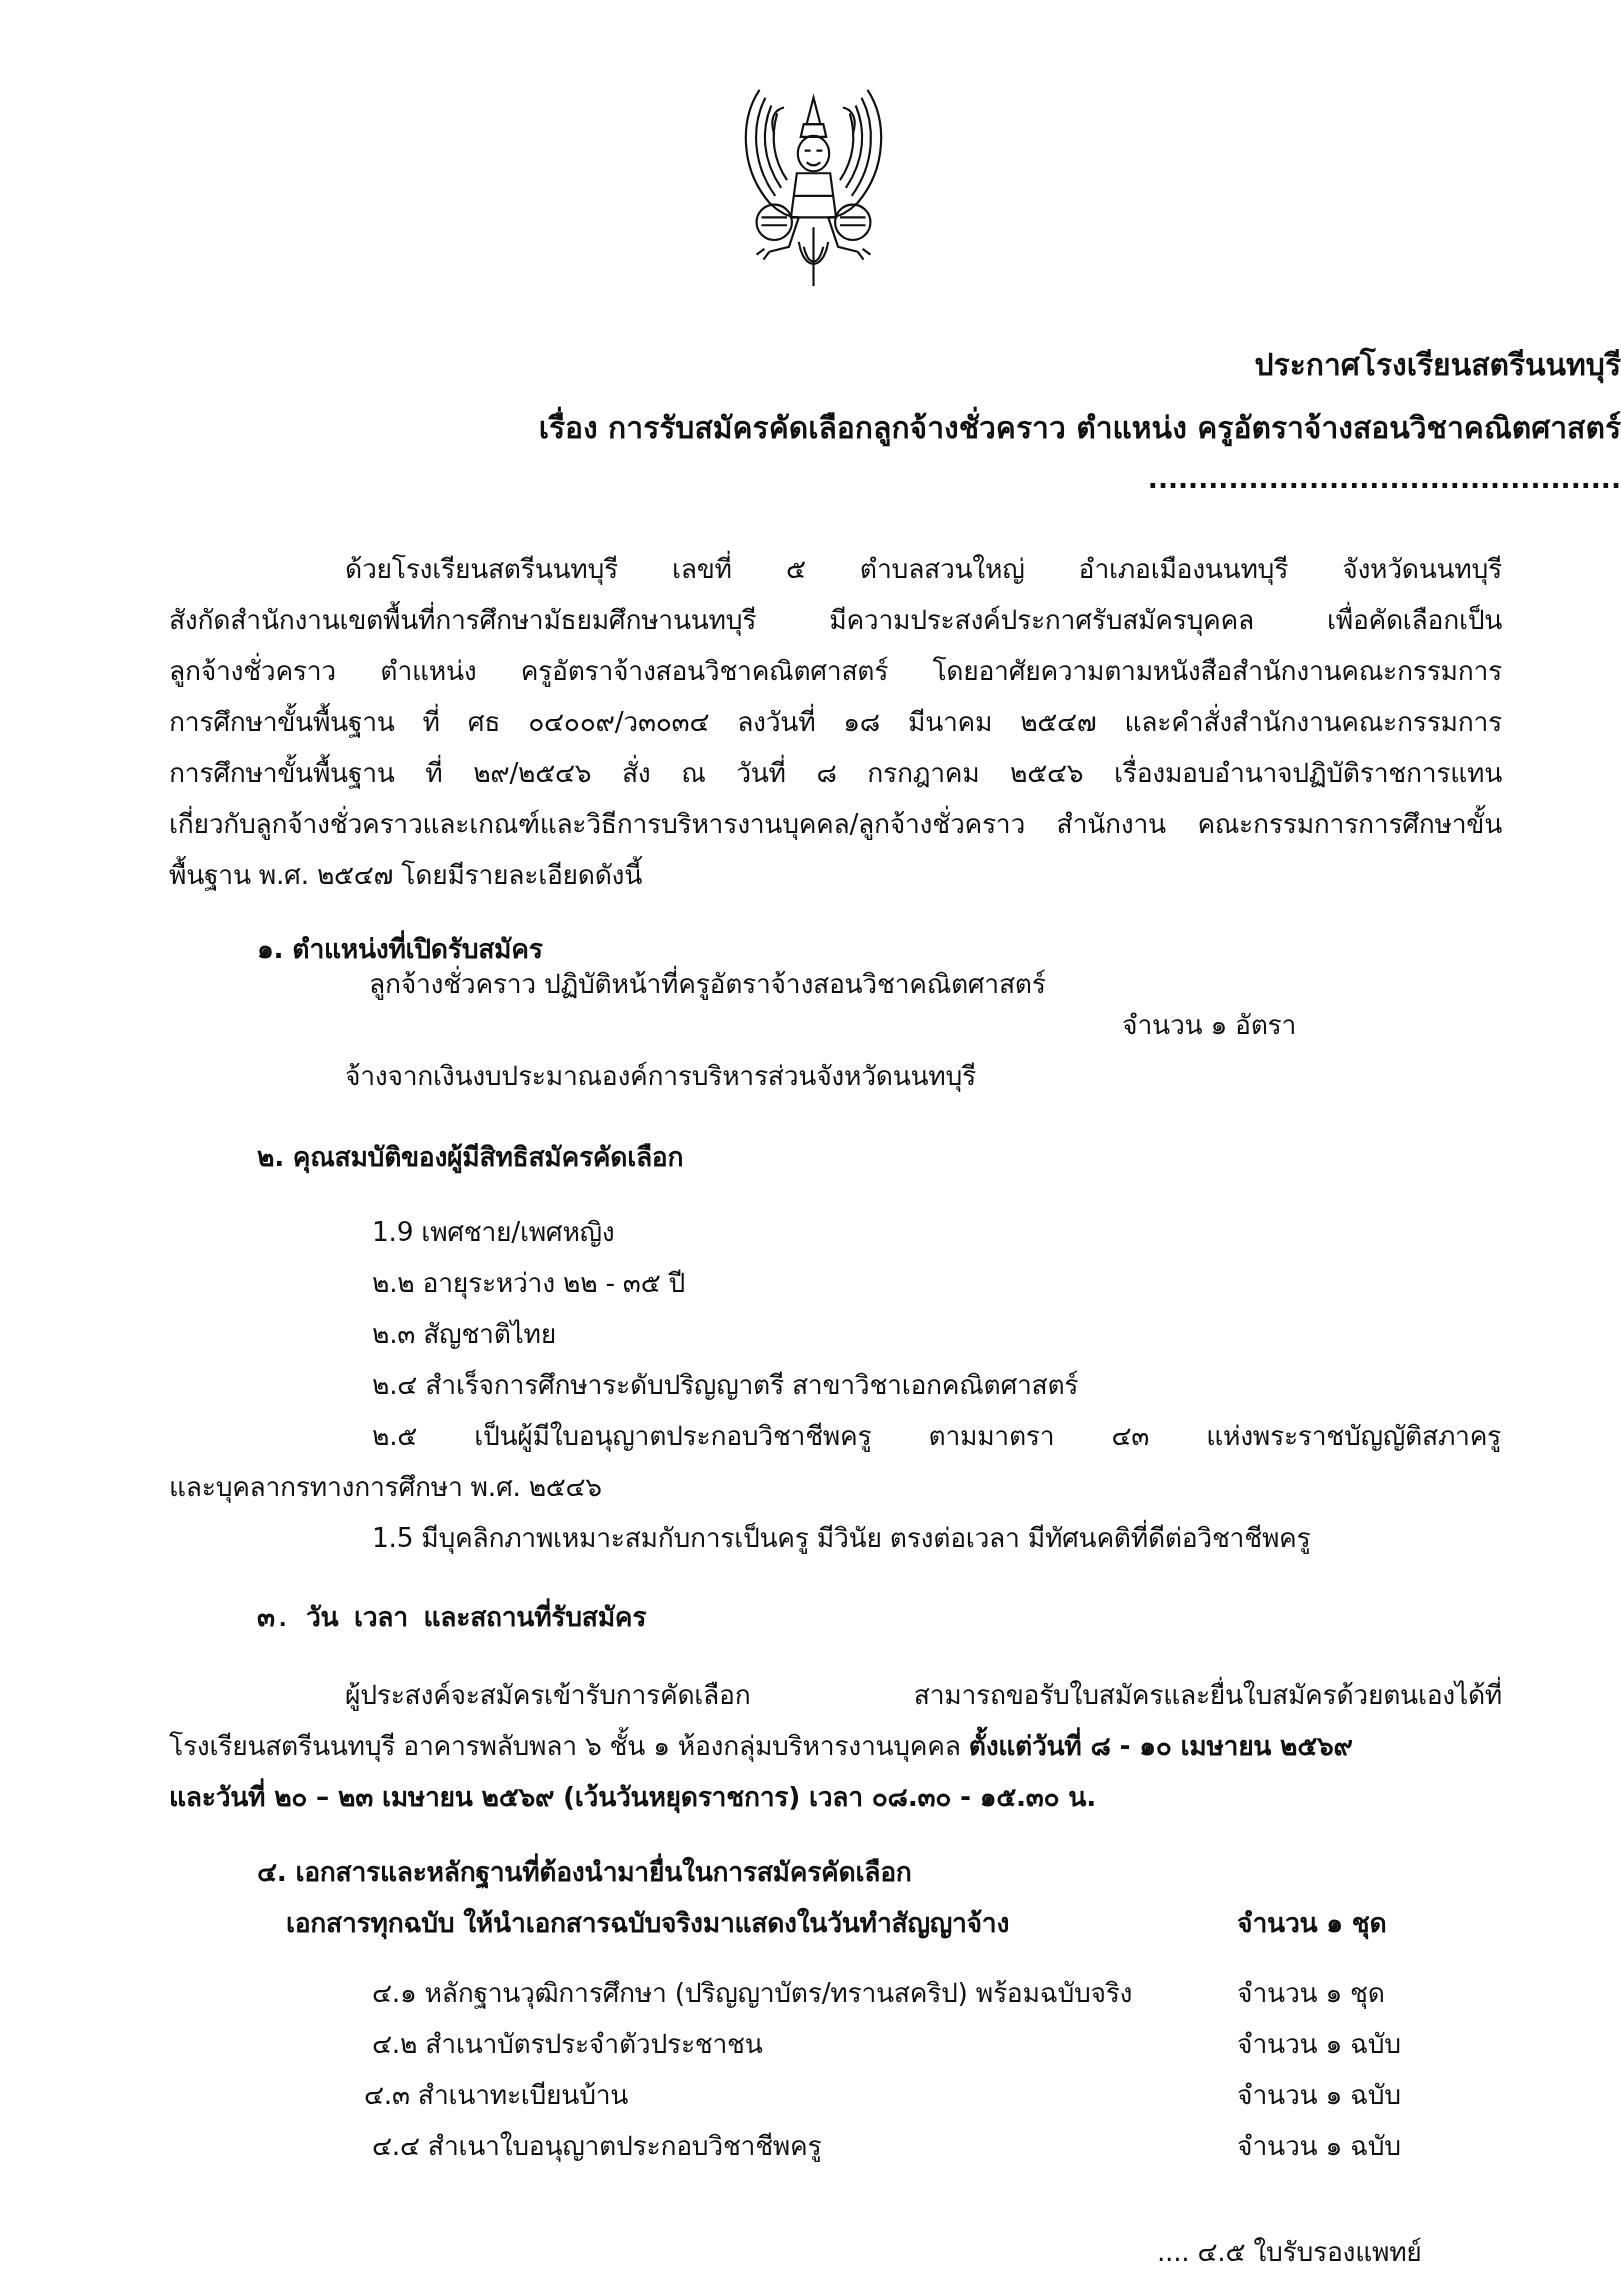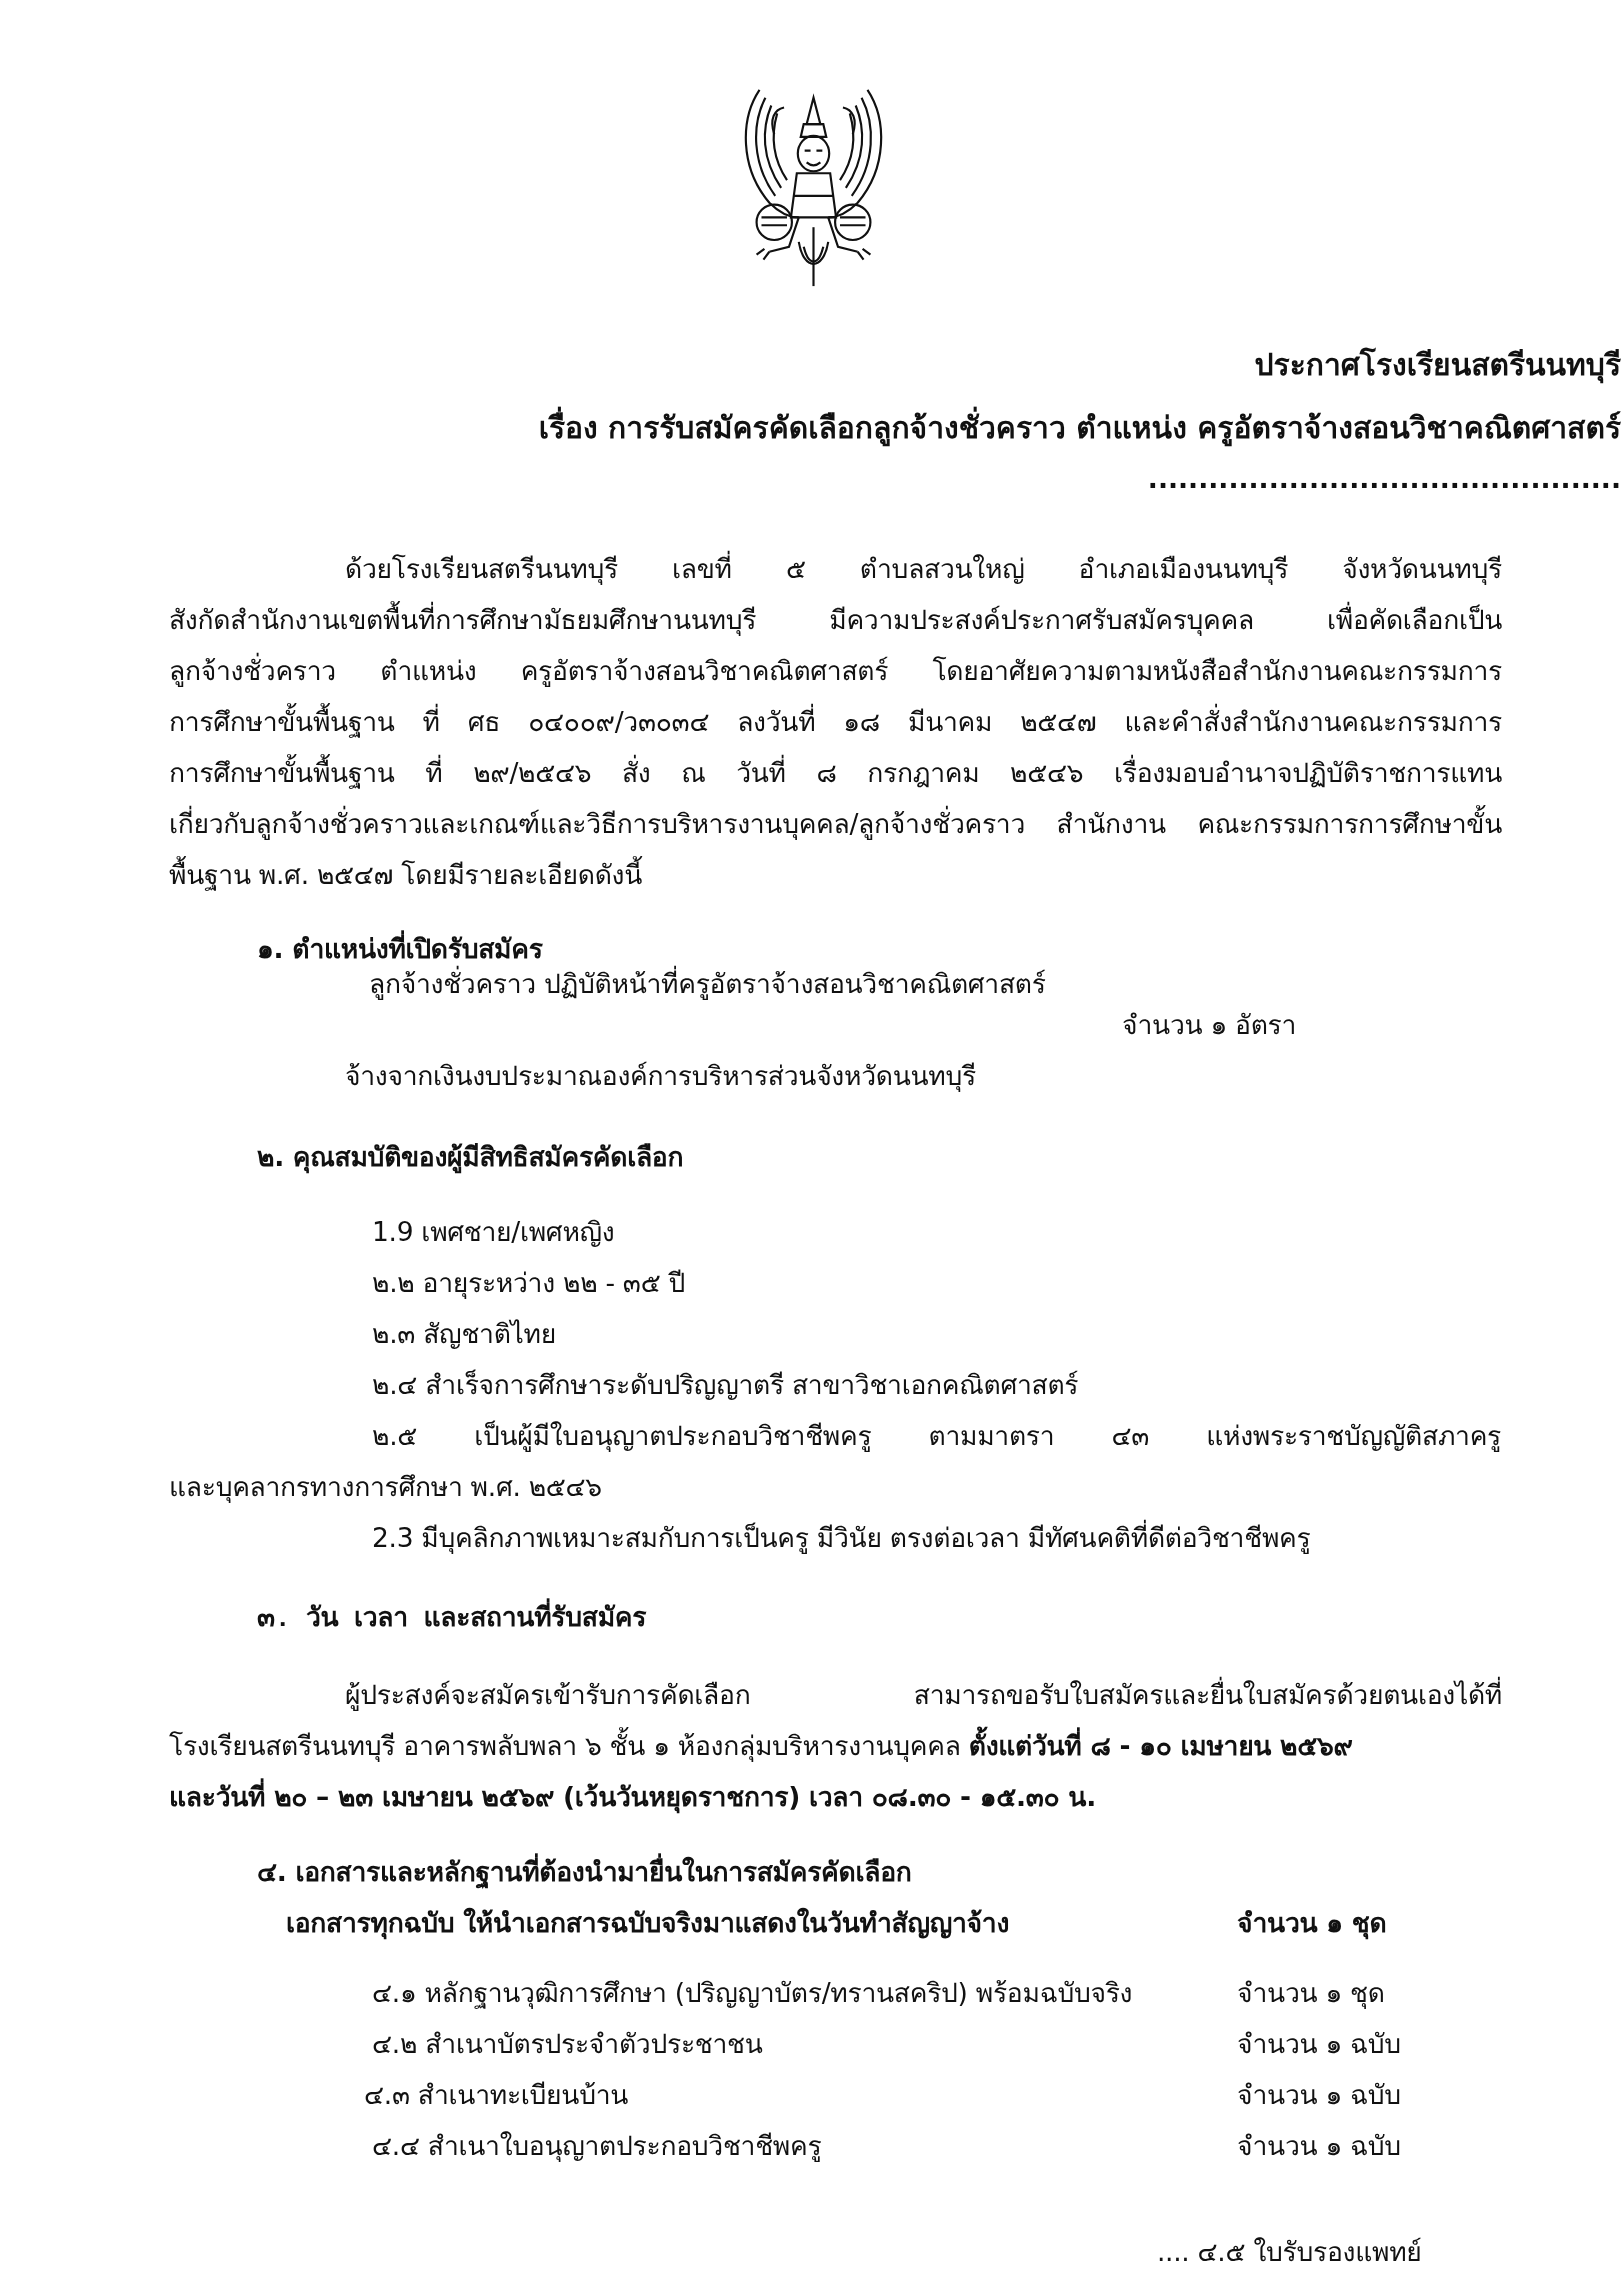--- a/index.html
+++ b/index.html
@@ -80,21 +80,21 @@
 </div>
 
 <div>
   <div class="abs t b" style="left:257px; top:1137px;">๒.  คุณสมบัติของผู้มีสิทธิสมัครคัดเลือก</div>
   <div class="abs t" style="left:372px; top:1212px;">1.9  เพศชาย/เพศหญิง</div>
   <div class="abs t" style="left:372px; top:1263px;">๒.๒  อายุระหว่าง  ๒๒ - ๓๕  ปี</div>
   <div class="abs t" style="left:372px; top:1314px;">๒.๓  สัญชาติไทย</div>
   <div class="abs t" style="left:372px; top:1365px;">๒.๔  สำเร็จการศึกษาระดับปริญญาตรี  สาขาวิชาเอกคณิตศาสตร์</div>
   <div class="abs t just" style="left:372px; width:1129px; top:1416px;">๒.๕  เป็นผู้มีใบอนุญาตประกอบวิชาชีพครู ตามมาตรา ๔๓ แห่งพระราชบัญญัติสภาครู</div>
   <div class="abs t" style="left:169px; top:1467px;">และบุคลากรทางการศึกษา พ.ศ. ๒๕๔๖</div>
-  <div class="abs t" style="left:372px; top:1518px;">2.3  มีบุคลิกภาพเหมาะสมกับการเป็นครู  มีวินัย  ตรงต่อเวลา มีทัศนคติที่ดีต่อวิชาชีพครู</div>
+  <div class="abs t" style="left:372px; top:1518px;">1.5  มีบุคลิกภาพเหมาะสมกับการเป็นครู  มีวินัย  ตรงต่อเวลา มีทัศนคติที่ดีต่อวิชาชีพครู</div>
 </div>
 
 <div>
   <div class="abs t b" style="left:257px; top:1600px;font-family:Liberation Mono, monospace;">๓.  วัน  เวลา  และสถานที่รับสมัคร</div>
   <div class="abs t just" style="left:345px; width:1157px; top:1675px;">ผู้ประสงค์จะสมัครเข้ารับการคัดเลือก  สามารถขอรับใบสมัครและยื่นใบสมัครด้วยตนเองได้ที่</div>
   <div class="abs t" style="left:169px; top:1726px;">
     <span>โรงเรียนสตรีนนทบุรี  อาคารพลับพลา  ๖  ชั้น  ๑  ห้องกลุ่มบริหารงานบุคคล  </span><span class="b">ตั้งแต่วันที่  ๘ - ๑๐ เมษายน ๒๕๖๙</span>
   </div>
   <div class="abs t b" style="left:169px; top:1777px;">และวันที่  ๒๐ – ๒๓  เมษายน  ๒๕๖๙  (เว้นวันหยุดราชการ)  เวลา ๐๘.๓๐ - ๑๕.๓๐ น.</div>
 </div>

